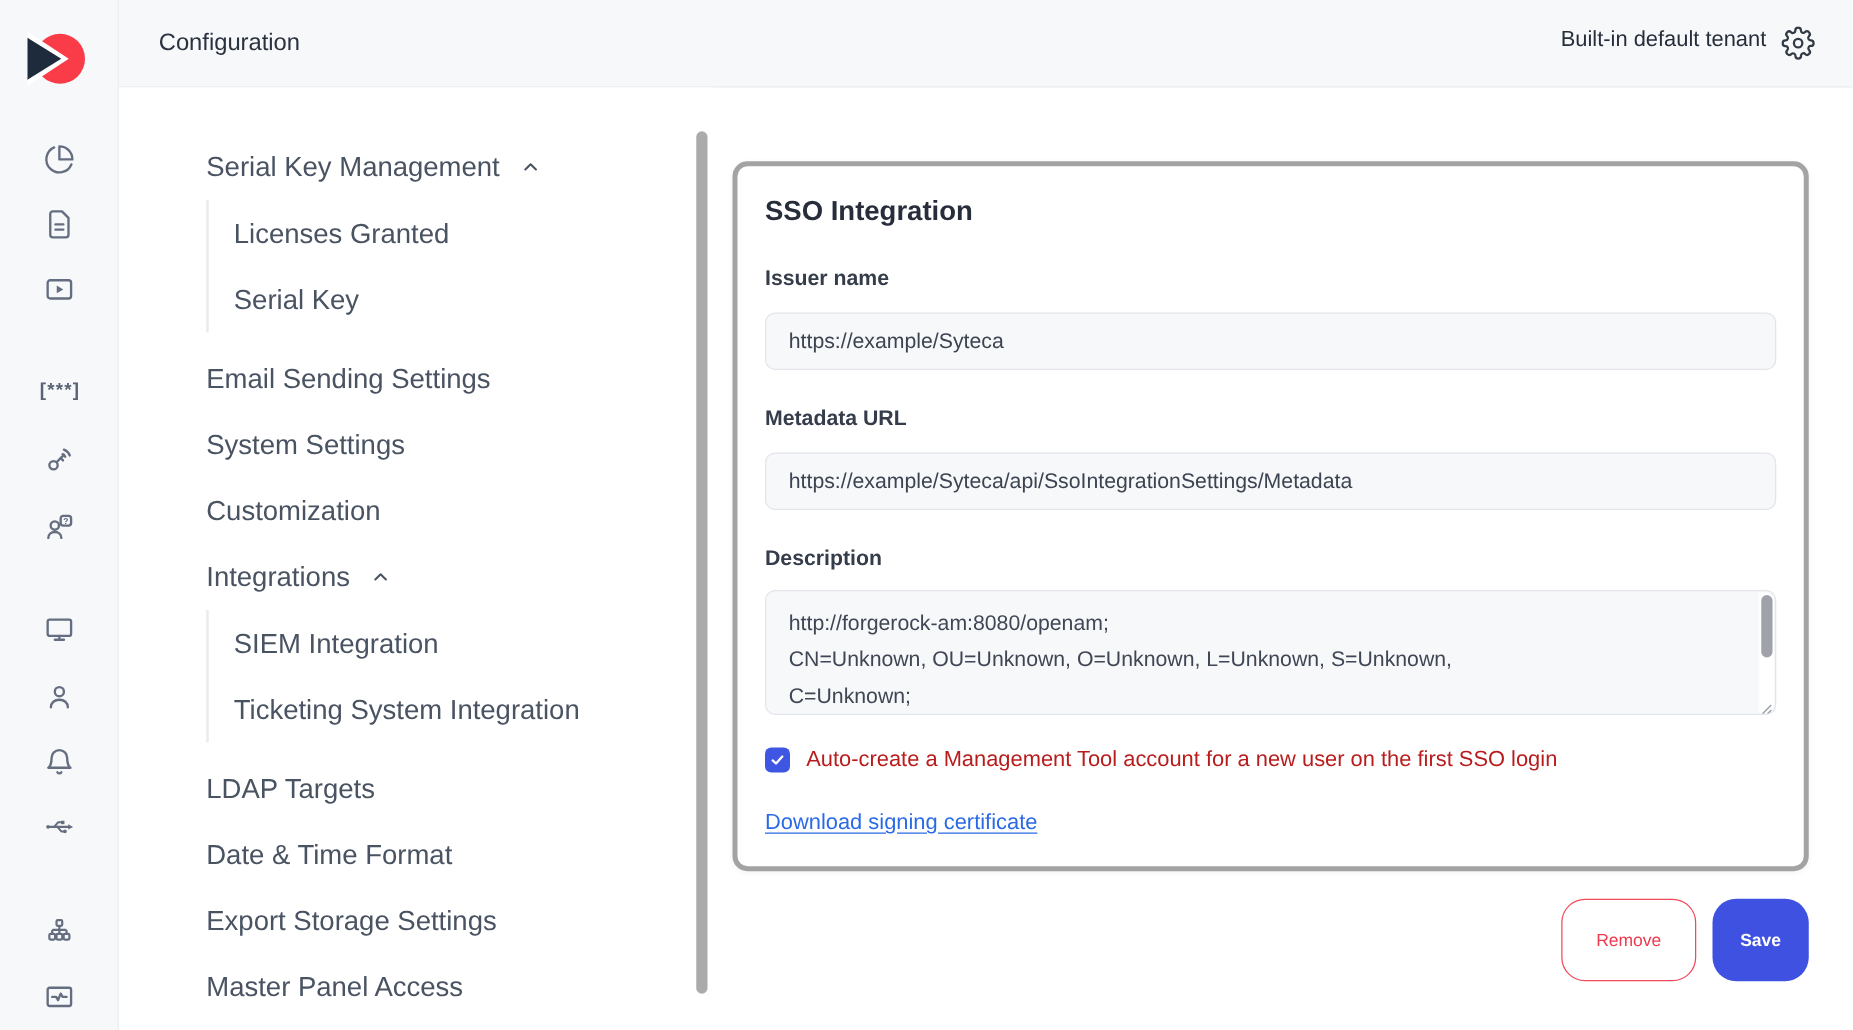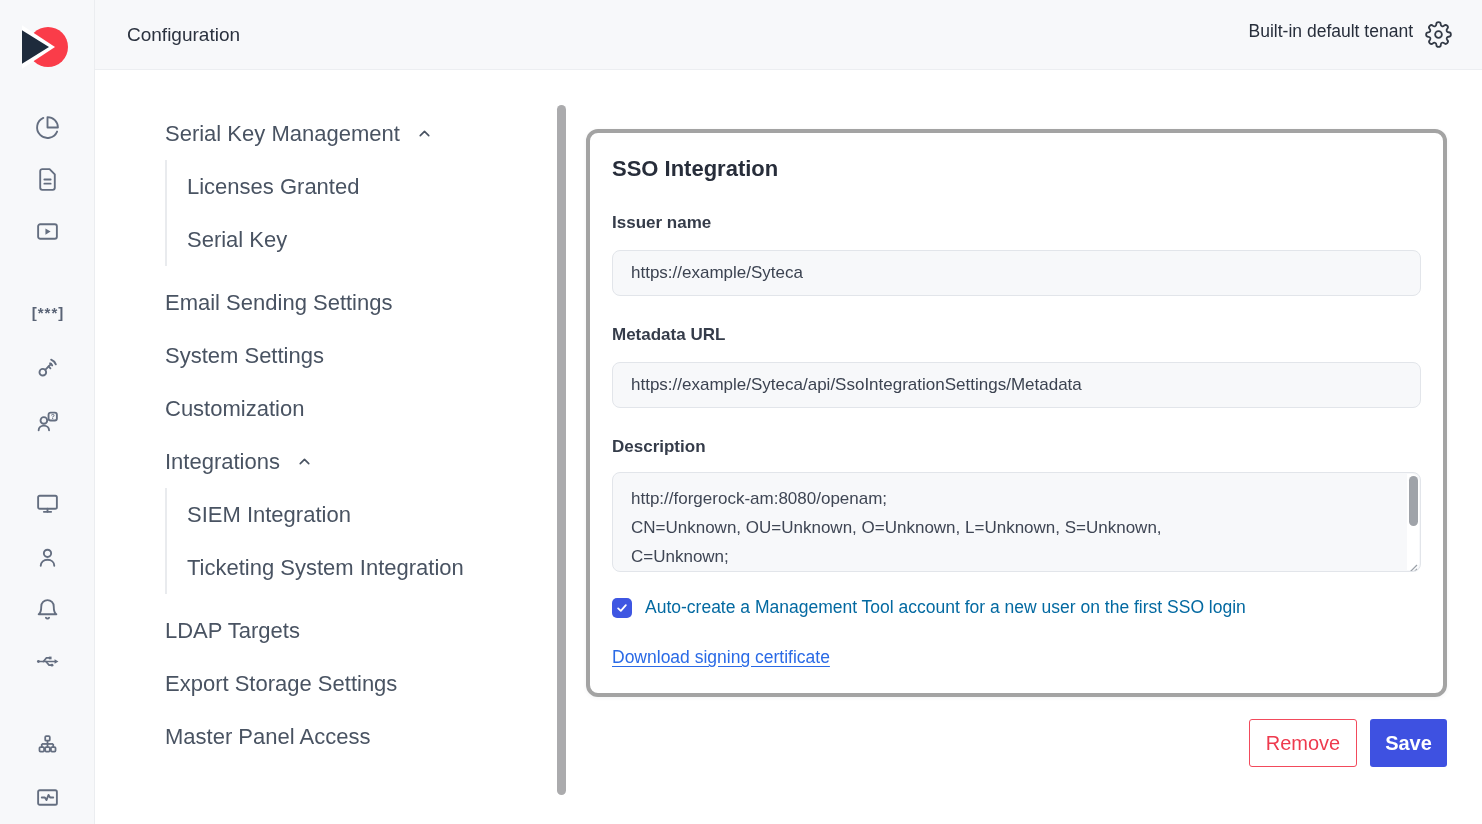--- a/index.html
+++ b/index.html
@@ -52,27 +52,27 @@
   .ta-track { position:absolute; right:1px; top:1px; bottom:1px; width:12px;
               background:#ffffff; border-radius:0 7px 7px 0; }
   .ta-thumb { position:absolute; right:2px; top:3px; width:9px; height:50px;
               background:#9fa3a9; border-radius:5px; cursor:pointer; }
   .ta-resize { position:absolute; right:1px; bottom:1px; width:11px; height:11px; cursor:nwse-resize; }
 
   .check-row { margin-top:25px; display:flex; align-items:center; gap:13px; }
   .checkbox { width:20px; height:20px; border-radius:5px; background:#3e56e2;
               display:flex; align-items:center; justify-content:center; cursor:pointer; flex:0 0 auto; }
   .checkbox svg { width:14px; height:14px; }
-  .check-label { font-size:17.5px; color:#0369a1; font-weight:500; }
+  .check-label { font-size:17.5px; color:#b91c1c; font-weight:500; }
   .cert-link { display:inline-block; margin-top:29px; font-size:17.5px; font-weight:500;
                color:#2a6ae6; text-decoration:underline; text-underline-offset:3px; cursor:pointer; }
 
   
   .actions { position:absolute; top:719px; left:1249px; display:flex; gap:13px; }
-  .btn { height:48px; border-radius:3px; font-size:20px; cursor:pointer;
+  .btn { height:66px; border-radius:19px; font-size:14px; cursor:pointer;
          font-family:"Liberation Sans", sans-serif; display:flex; align-items:center; justify-content:center; }
   .btn-remove { width:108px; background:#ffffff; border:1px solid #f24a5c; color:#ee3a4e; font-weight:500; }
   .btn-save   { width:77px;  background:#3e51e1; border:none; color:#ffffff; font-weight:600; }
 </style>
 </head>
 <body>
 
 <div class="rail">
   <div class="logo">
     <svg viewBox="0 0 47 46">
@@ -206,20 +206,21 @@
         <svg viewBox="0 0 24 24" fill="none" stroke="#495362" stroke-width="2.3" stroke-linecap="round" stroke-linejoin="round">
             <polyline points="6 15 12 9 18 15"></polyline>
           </svg>
       </span>
     </div>
     <div class="nav-sub">
       <div class="nav-item">SIEM Integration</div>
       <div class="nav-item">Ticketing System Integration</div>
     </div>
     <div class="nav-item">LDAP Targets</div>
+    <div class="nav-item">Date &amp; Time Format</div>
     <div class="nav-item">Export Storage Settings</div>
     <div class="nav-item">Master Panel Access</div>
   </div>
   <div class="nav-scrollbar"></div>
 </div>
 
 <div class="card">
   <div class="card-title">SSO Integration</div>
 
   <div class="field-label">Issuer name</div>

